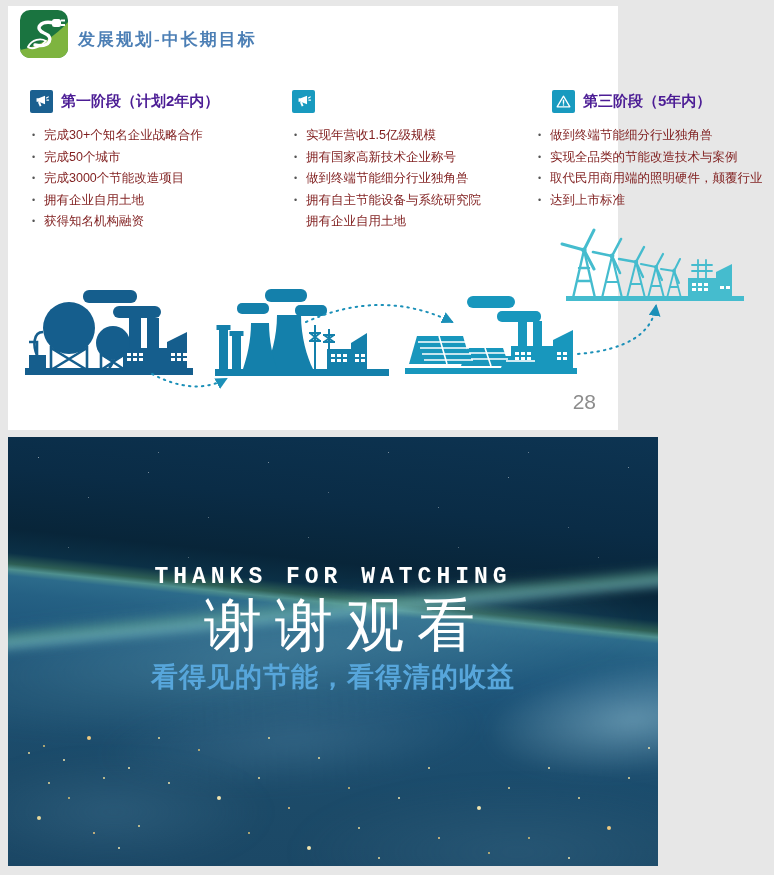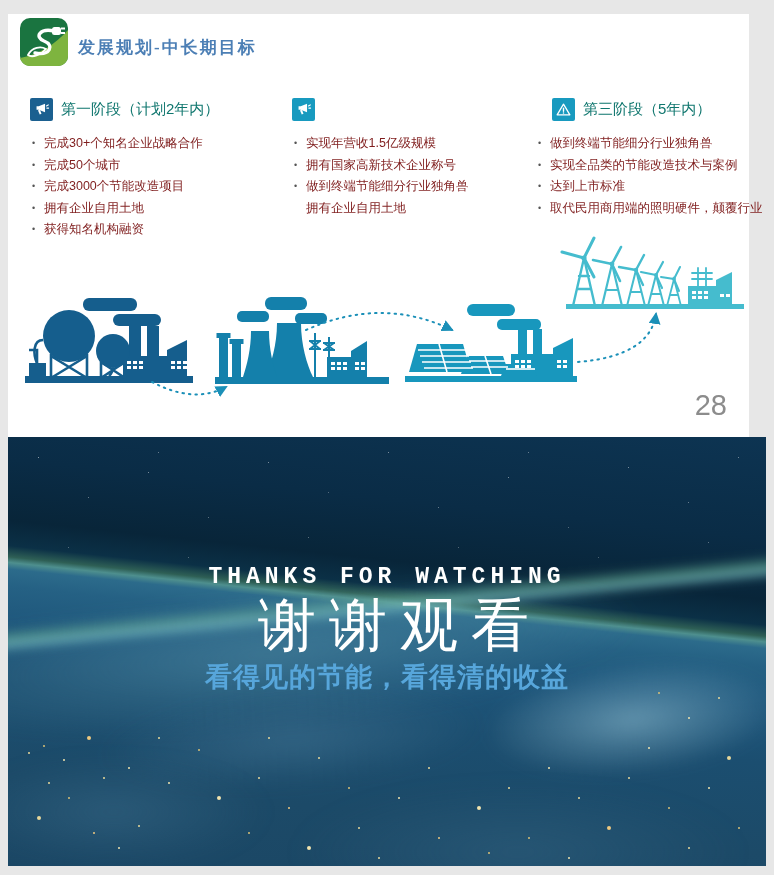--- a/index.html
+++ b/index.html
@@ -3,56 +3,56 @@
 <meta charset="utf-8">
 <style>
   * { margin:0; padding:0; box-sizing:border-box; }
   html,body { background:#E7E7E7; }
   .page {
     position:relative; width:774px; height:875px; background:#E7E7E7;
     font-family:"Liberation Sans","DejaVu Sans",sans-serif; overflow:hidden;
   }
   
   .slide1 {
-    position:absolute; left:8px; top:14px; width:741px; height:424px;
+    position:absolute; left:8px; top:6px; width:610px; height:424px;
     background:#FFFFFF;
   }
   .logo { position:absolute; left:12px; top:4px; width:48px; height:48px; }
   .s1-title {
     position:absolute; left:70px; top:22px; font-family:"Liberation Serif","DejaVu Serif",serif;
     font-size:17px; font-weight:600; letter-spacing:2px; color:#4C7FB5;
   }
   .phase-col { position:absolute; top:84px; width:250px; }
   .col1 { left:22px; } .col2 { left:284px; } .col3 { left:528px; width:236px; }
   .phase-header { display:flex; align-items:center; gap:8px; }
   .col3 .phase-header { margin-left:16px; }
   .phase-icon {
     width:23px; height:23px; border-radius:2px; flex:0 0 auto;
     display:flex; align-items:center; justify-content:center;
   }
-  .phase-title { font-size:15px; font-weight:400; color:#0f766e; white-space:nowrap; }
+  .phase-title { font-size:15px; font-weight:700; color:#4c1d95; white-space:nowrap; }
   .phase-bullets { list-style:none; margin-top:12px; }
   .phase-bullets li {
     position:relative; padding-left:14px; font-size:12.5px; color:#7f1d1d;
     line-height:21.5px; white-space:nowrap;
   }
   .phase-bullets li::before {
     content:"\2022"; position:absolute; left:2px; top:0; color:#555;
     font-size:9px; line-height:21.5px;
   }
   .phase-bullets li.continuation::before { content:""; }
   .illu { position:absolute; }
   .arrows { position:absolute; left:0; top:224px; }
   .page-number {
-    position:absolute; right:22px; bottom:16px; font-size:29px; color:#8C8C8C;
+    position:absolute; right:22px; bottom:16px; font-size:21px; color:#8C8C8C;
     font-family:"Liberation Sans",sans-serif;
   }
   
   .slide2 {
-    position:absolute; left:8px; top:437px; width:758px; height:429px; overflow:hidden;
+    position:absolute; left:8px; top:437px; width:650px; height:429px; overflow:hidden;
     background:linear-gradient(186deg,
       #0D3452 0%, #0A2C46 20%, #082539 32%, #0B3046 37%,
       #2E5F55 39.2%, #4E8F8E 40.3%, #2C6B8B 41.6%,
       #256184 45%, #1E567B 53%, #1B4E70 64%, #1C4A68 82%, #1B4765 100%);
   }
   .stars {
     position:absolute; left:0; top:0; width:1px; height:1px; background:transparent;
     border-radius:50%;
     box-shadow: 30px 20px 0 0 rgba(255,255,255,.7), 80px 60px 0 0 rgba(255,255,255,.5),
       140px 35px 0 0 rgba(255,255,255,.6), 200px 80px 0 0 rgba(255,255,255,.45),
@@ -172,40 +172,41 @@
             <path d="M17,4 L17,16 L8,12.5 L5,12.5 L5,7.5 L8,7.5 Z" fill="#FFFFFF"></path>
             <path d="M7,13 L9.5,19 L12,18 L10,12.8 Z" fill="#FFFFFF"></path>
             <path d="M19,7 L21.5,5.5 M19.5,10 L22,10" stroke="#FFFFFF" stroke-width="1.6" stroke-linecap="round"></path>
           </svg>
         </span>
       </div>
       <ul class="phase-bullets">
         <li>实现年营收1.5亿级规模</li>
         <li>拥有国家高新技术企业称号</li>
         <li>做到终端节能细分行业独角兽</li>
+        <li>拥有自主节能设备与系统研究院</li>
         <li class="continuation">拥有企业自用土地</li>
       </ul>
     </div>
 
     <div class="phase-col col3">
       <div class="phase-header">
         <span class="phase-icon" style="background-color: rgb(24, 154, 191);">
           <svg viewBox="0 0 24 24" width="17" height="17">
             <path d="M12,4.5 L21,19.5 L3,19.5 Z" fill="none" stroke="#FFFFFF" stroke-width="1.8" stroke-linejoin="round"></path>
             <line x1="12" y1="10" x2="12" y2="14.5" stroke="#FFFFFF" stroke-width="2" stroke-linecap="round"></line>
             <circle cx="12" cy="17" r="1.1" fill="#FFFFFF"></circle>
           </svg>
         </span>
         <span class="phase-title">第三阶段（5年内）</span>
       </div>
       <ul class="phase-bullets">
         <li>做到终端节能细分行业独角兽</li>
         <li>实现全品类的节能改造技术与案例</li>
+        <li>取代民用商用端的照明硬件，颠覆行业</li>
         <li>达到上市标准</li>
-        <li>取代民用商用端的照明硬件，颠覆行业</li>
       </ul>
     </div>
 
     <svg class="illu" style="left:17px; top:284px;" width="172" height="88" viewBox="0 0 172 88">
       <g fill="#155E8D">
         <rect x="58" y="0" width="54" height="13" rx="6"></rect>
         <rect x="88" y="16" width="48" height="12" rx="6"></rect>
         <rect x="104" y="24" width="12" height="40"></rect>
         <rect x="122" y="28" width="12" height="36"></rect>
         <path d="M98,58 L142,58 L142,52 L162,42 L162,78 L98,78 Z"></path>

